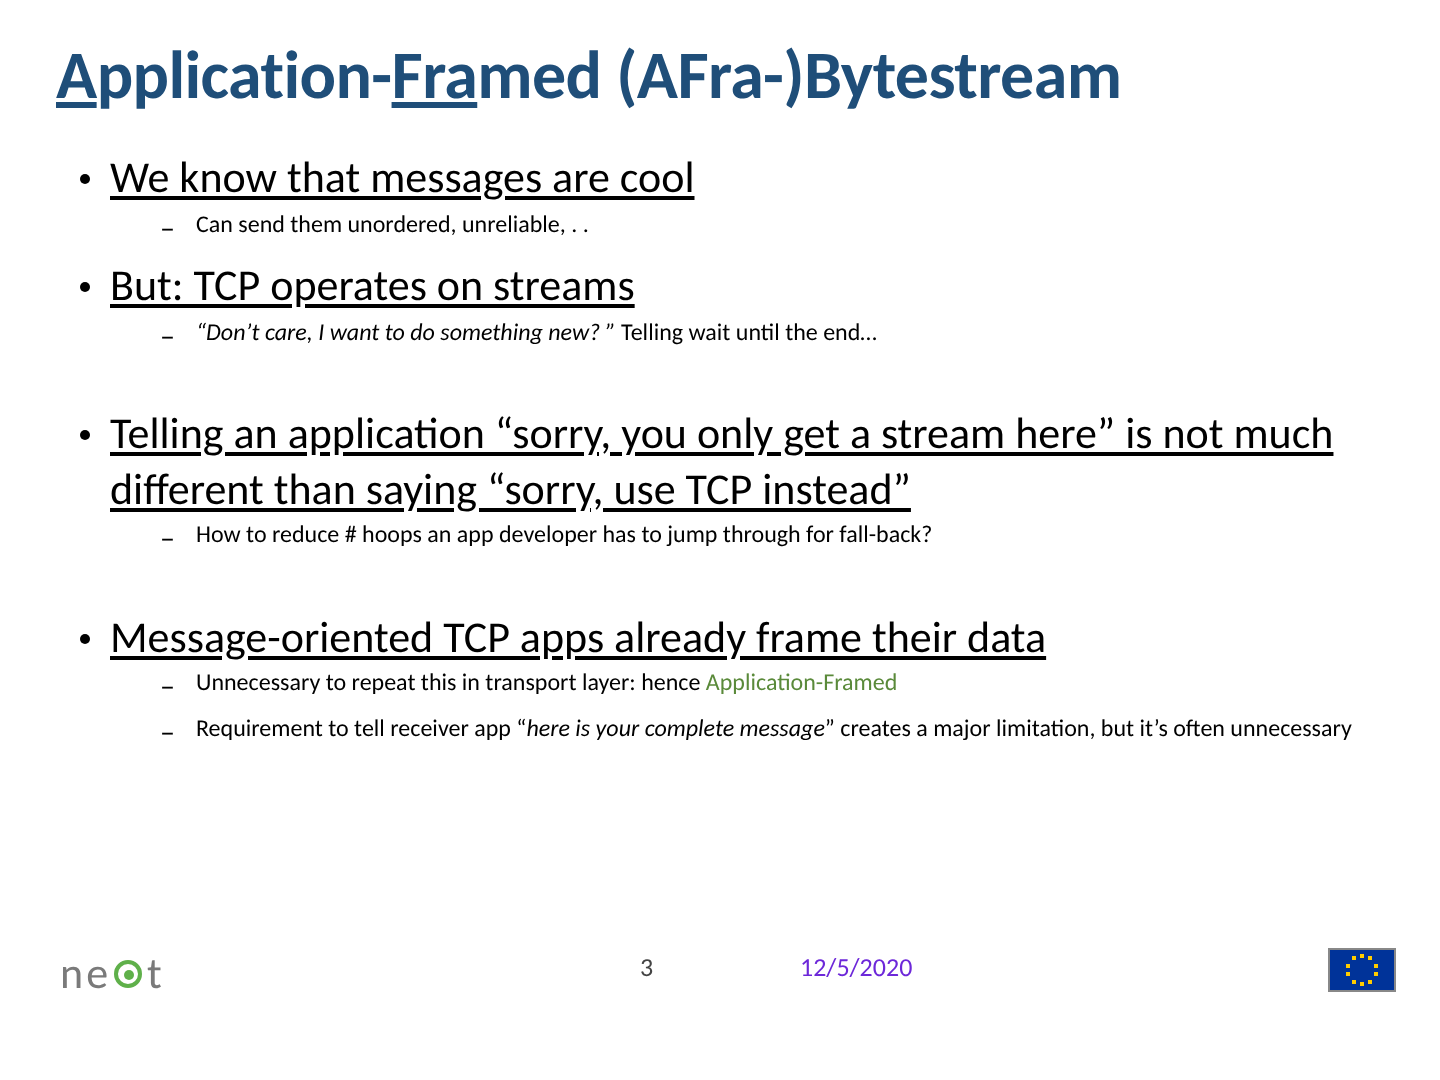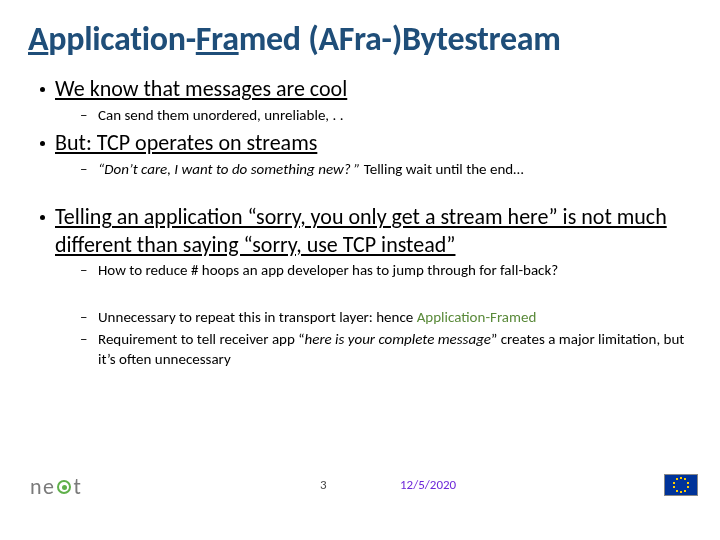--- a/index.html
+++ b/index.html
@@ -47,21 +47,21 @@
     gap: 8px;
     margin-bottom: 2px;
   }
   .dash {
     flex: 0 0 10px;
     font-size: 15px;
     line-height: 1.3;
     margin-top: 1px;
   }
   .lvl2-text {
-    font-size: 15px;
+    font-size: 12px;
     line-height: 1.35;
   }
   .gap { height: 20px; }
   .italic { font-style: italic; }
   .green { color: #5a8a3a; }
 
   .footer {
     position: absolute;
     left: 0; right: 0; bottom: 8px;
     height: 36px;
@@ -171,20 +171,24 @@
       <ul class="sub">
         <li>
           <span class="dash">–</span>
           <span class="lvl2-text">How to reduce # hoops an app developer has to jump through for fall-back?</span>
         </li>
       </ul>
     </li>
 
     <li>
       <div class="gap"></div>
+      <div class="bullet-row">
+        <span class="dot"></span>
+        <span class="lvl1-text">Message-oriented TCP apps already frame their data</span>
+      </div>
       <ul class="sub">
         <li>
           <span class="dash">–</span>
           <span class="lvl2-text">
             <span>Unnecessary to repeat this in transport layer: hence </span><span class="green">Application-Framed</span>
           </span>
         </li>
         <li>
           <span class="dash">–</span>
           <span class="lvl2-text">

